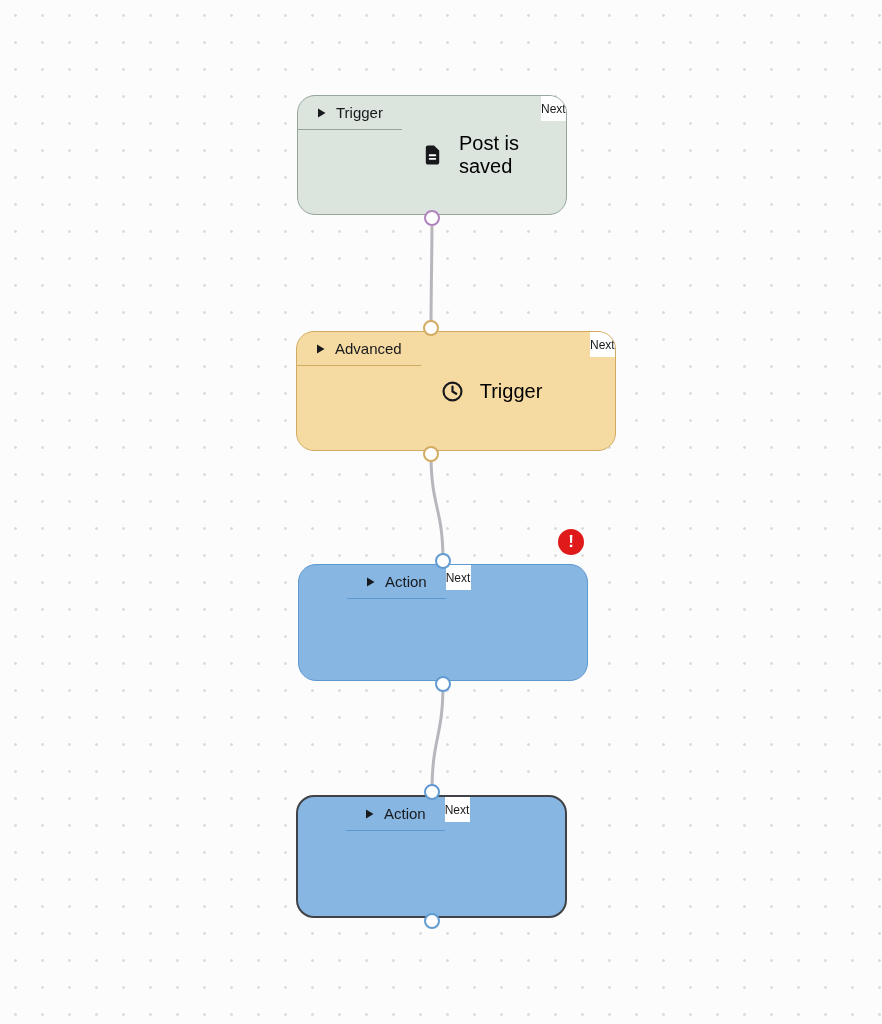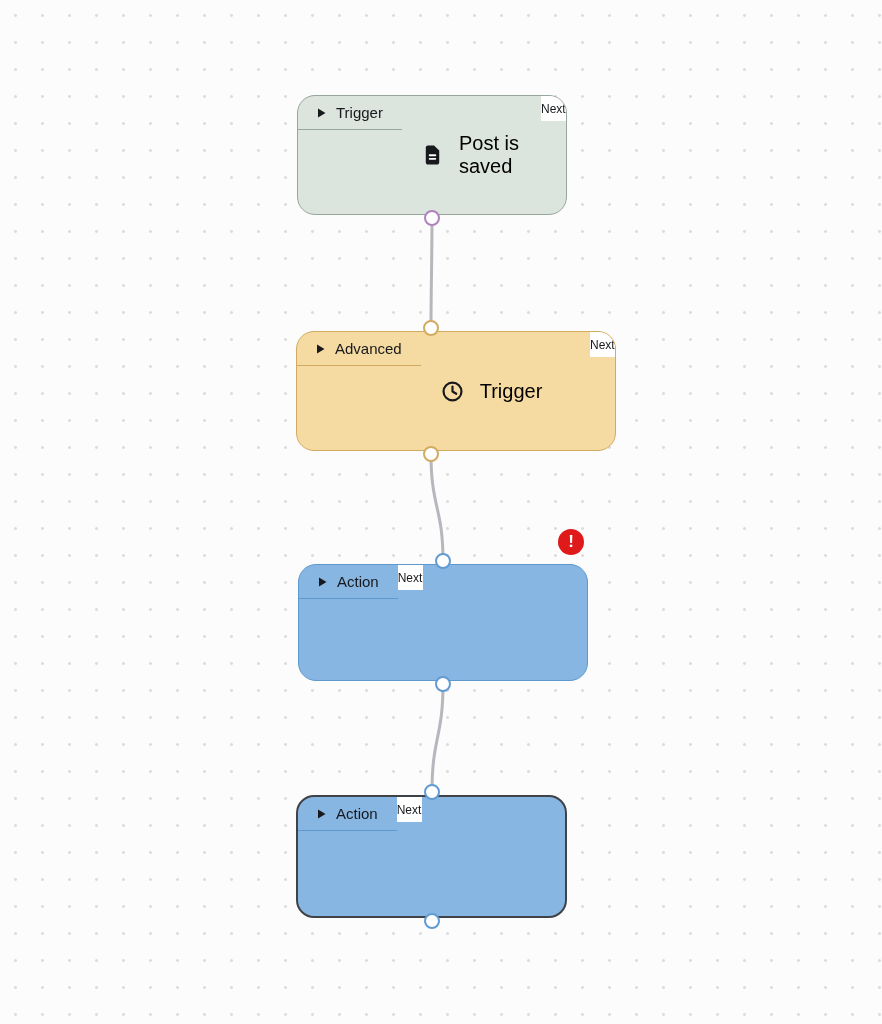--- a/index.html
+++ b/index.html
@@ -38,21 +38,21 @@
   .node .footer{
     height:25px;flex:0 0 25px;
     background:#ffffff;
     display:flex;align-items:center;
     font-size:12px;color:#17191c;
   }
   .t-trigger{background:#dce4de;border-color:#96a69b;}
   .t-trigger .header{border-bottom-color:#96a69b;}
   .t-advanced{background:#f5dba2;border-color:#d2ab62;}
   .t-advanced .header{border-bottom-color:#d2ab62;}
-  .t-action{background:#88b6e2;border-color:#5d99cf;}
+  .t-action{background:#88b6e2;border-color:#5d99cf;padding-left:48px;}
   .t-action .header{border-bottom-color:#5d99cf;}
   .node.selected{border-color:#3f4246;border-width:2px;}
   .node-trigger{left:297px;top:95px;width:270px;height:120px;}
   .node-advanced{left:296px;top:331px;width:320px;height:120px;}
   .node-action1{left:298px;top:564px;width:290px;height:117px;}
   .node-action2{left:296px;top:795px;width:271px;height:123px;}
   .port{
     position:absolute;width:16px;height:16px;border-radius:50%;
     background:#ffffff;border:2px solid;box-sizing:border-box;z-index:3;
   }

